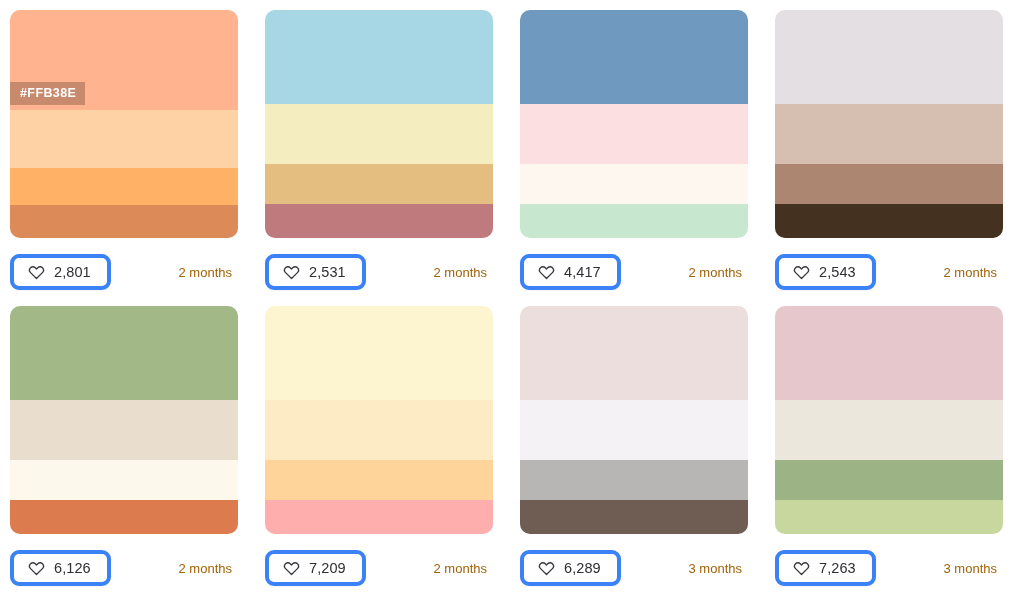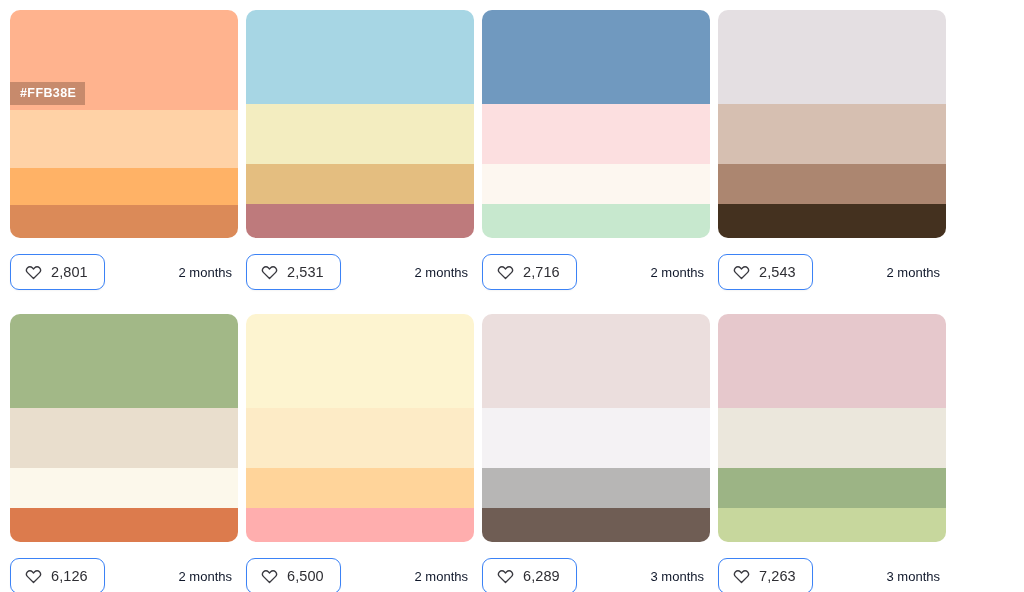--- a/index.html
+++ b/index.html
@@ -14,21 +14,20 @@
 
   #gallery {
     width: 1024px;
     height: 592px;
     padding: 10px 28px 0 10px;
     display: grid;
     grid-template-columns: repeat(4, 228px);
     grid-template-rows: repeat(2, 296px);
     column-gap: 27px;
     row-gap: 0px;
-    gap: 8px;
   }
 
   .palette-card {
     width: 228px;
     display: flex;
     flex-direction: column;
   }
 
   .swatch-stack {
     position: relative;
@@ -70,21 +69,21 @@
     padding-right: 6px;
   }
 
   .like-button {
     display: inline-flex;
     align-items: center;
     gap: 9px;
     height: 36px;
     padding: 0 16px 0 14px;
     background: #ffffff;
-    border: 1px solid #3b82f6;
+    border: 4px solid #3b82f6;
     border-radius: 9px;
     box-shadow: 0 1px 2px rgba(0,0,0,0.045);
     cursor: pointer;
   }
 
   .heart-icon {
     width: 17px;
     height: 17px;
     display: block;
     flex: none;
@@ -92,21 +91,21 @@
 
   .like-count {
     font-size: 14.5px;
     color: #2e2e33;
     font-family: "Liberation Sans", sans-serif;
     letter-spacing: 0.1px;
   }
 
   .timestamp {
     font-size: 13px;
-    color: #0f172a;
+    color: #a16207;
     font-family: "Liberation Sans", sans-serif;
     white-space: nowrap;
   }
 </style>
 </head>
 <body>
 
 <div id="gallery">
     <div class="palette-card">
       <div class="swatch-stack">
@@ -154,21 +153,21 @@
         <div class="swatch-band" style="background: rgb(253, 247, 240); height: 17.5439%;"></div>
         <div class="swatch-band" style="background: rgb(199, 232, 206); height: 14.9123%;"></div>
       </div>
       <div class="card-footer">
         <div class="like-button">
           <span style="display: flex;">
             <svg class="heart-icon" viewBox="0 0 24 24" fill="none" stroke="#3a3a40" stroke-width="1.9" stroke-linecap="round" stroke-linejoin="round">
               <path d="M12 20.5 3.6 12.2a4.9 4.9 0 0 1 0-6.9 4.7 4.7 0 0 1 6.7 0l1.7 1.7 1.7-1.7a4.7 4.7 0 0 1 6.7 0 4.9 4.9 0 0 1 0 6.9z"></path>
             </svg>
           </span>
-          <span class="like-count">2,716</span>
+          <span class="like-count">4,417</span>
         </div>
         <span class="timestamp">2 months</span>
       </div>
     </div>
     <div class="palette-card">
       <div class="swatch-stack">
         <div class="swatch-band" style="background: rgb(228, 223, 226); height: 41.2281%;"></div>
         <div class="swatch-band" style="background: rgb(214, 191, 177); height: 26.3158%;"></div>
         <div class="swatch-band" style="background: rgb(172, 134, 112); height: 17.5439%;"></div>
         <div class="swatch-band" style="background: rgb(68, 49, 31); height: 14.9123%;"></div>
@@ -211,21 +210,21 @@
         <div class="swatch-band" style="background: rgb(255, 212, 154); height: 17.5439%;"></div>
         <div class="swatch-band" style="background: rgb(255, 174, 174); height: 14.9123%;"></div>
       </div>
       <div class="card-footer">
         <div class="like-button">
           <span style="display: flex;">
             <svg class="heart-icon" viewBox="0 0 24 24" fill="none" stroke="#3a3a40" stroke-width="1.9" stroke-linecap="round" stroke-linejoin="round">
               <path d="M12 20.5 3.6 12.2a4.9 4.9 0 0 1 0-6.9 4.7 4.7 0 0 1 6.7 0l1.7 1.7 1.7-1.7a4.7 4.7 0 0 1 6.7 0 4.9 4.9 0 0 1 0 6.9z"></path>
             </svg>
           </span>
-          <span class="like-count">6,500</span>
+          <span class="like-count">7,209</span>
         </div>
         <span class="timestamp">2 months</span>
       </div>
     </div>
     <div class="palette-card">
       <div class="swatch-stack">
         <div class="swatch-band" style="background: rgb(235, 222, 221); height: 41.2281%;"></div>
         <div class="swatch-band" style="background: rgb(244, 242, 244); height: 26.3158%;"></div>
         <div class="swatch-band" style="background: rgb(183, 182, 181); height: 17.5439%;"></div>
         <div class="swatch-band" style="background: rgb(111, 93, 84); height: 14.9123%;"></div>

